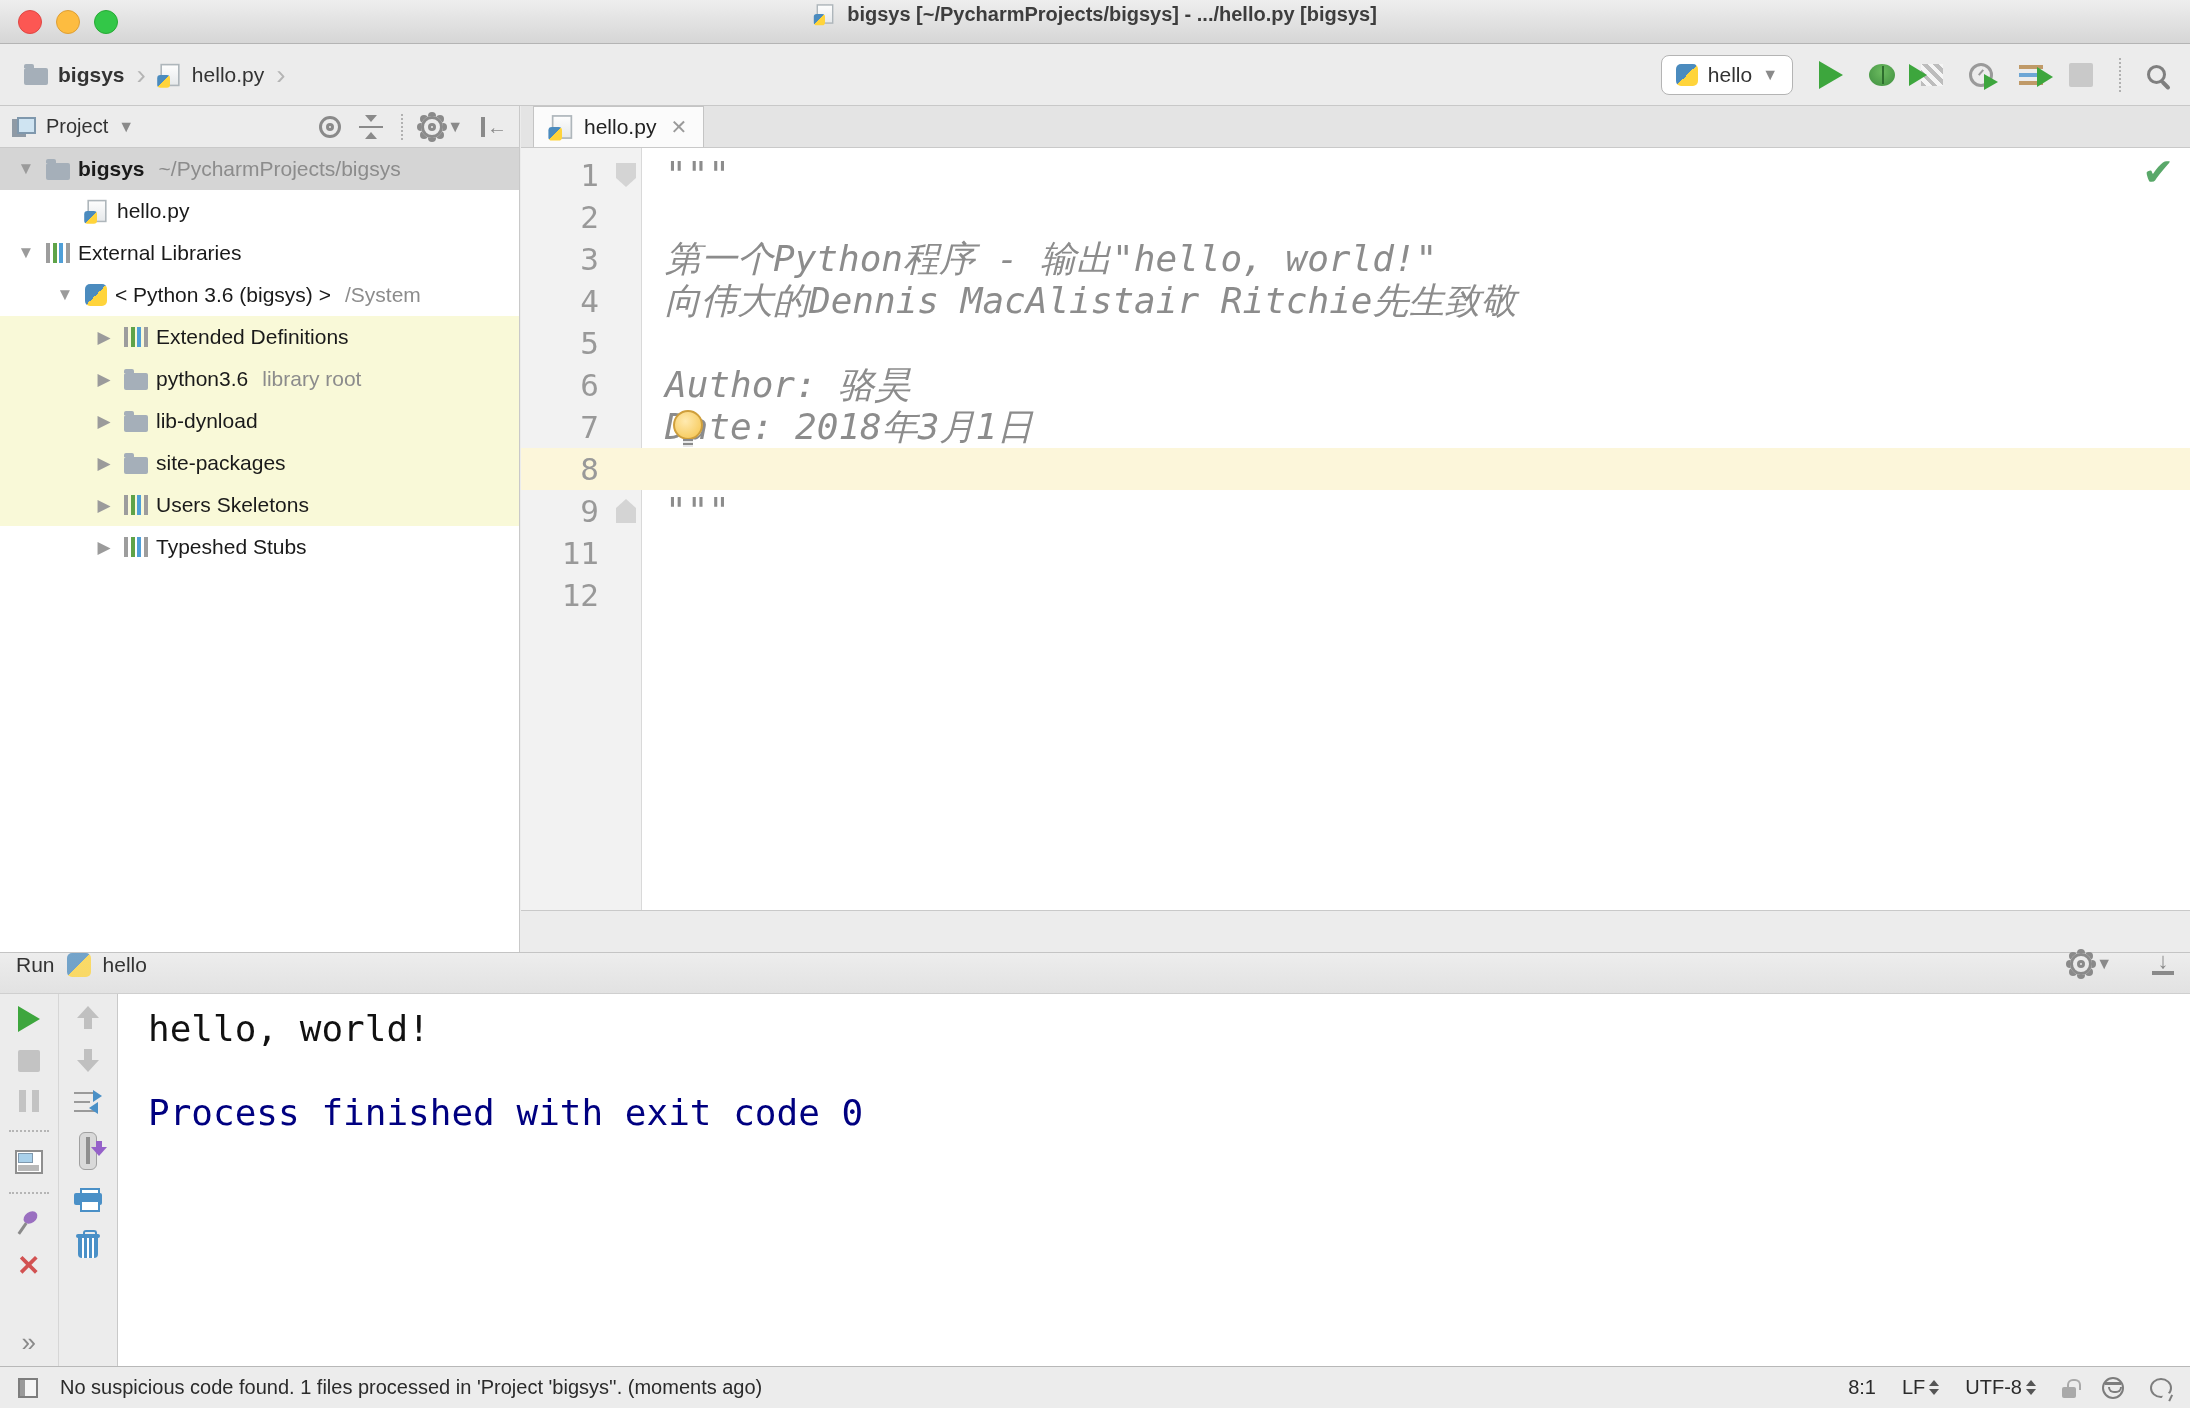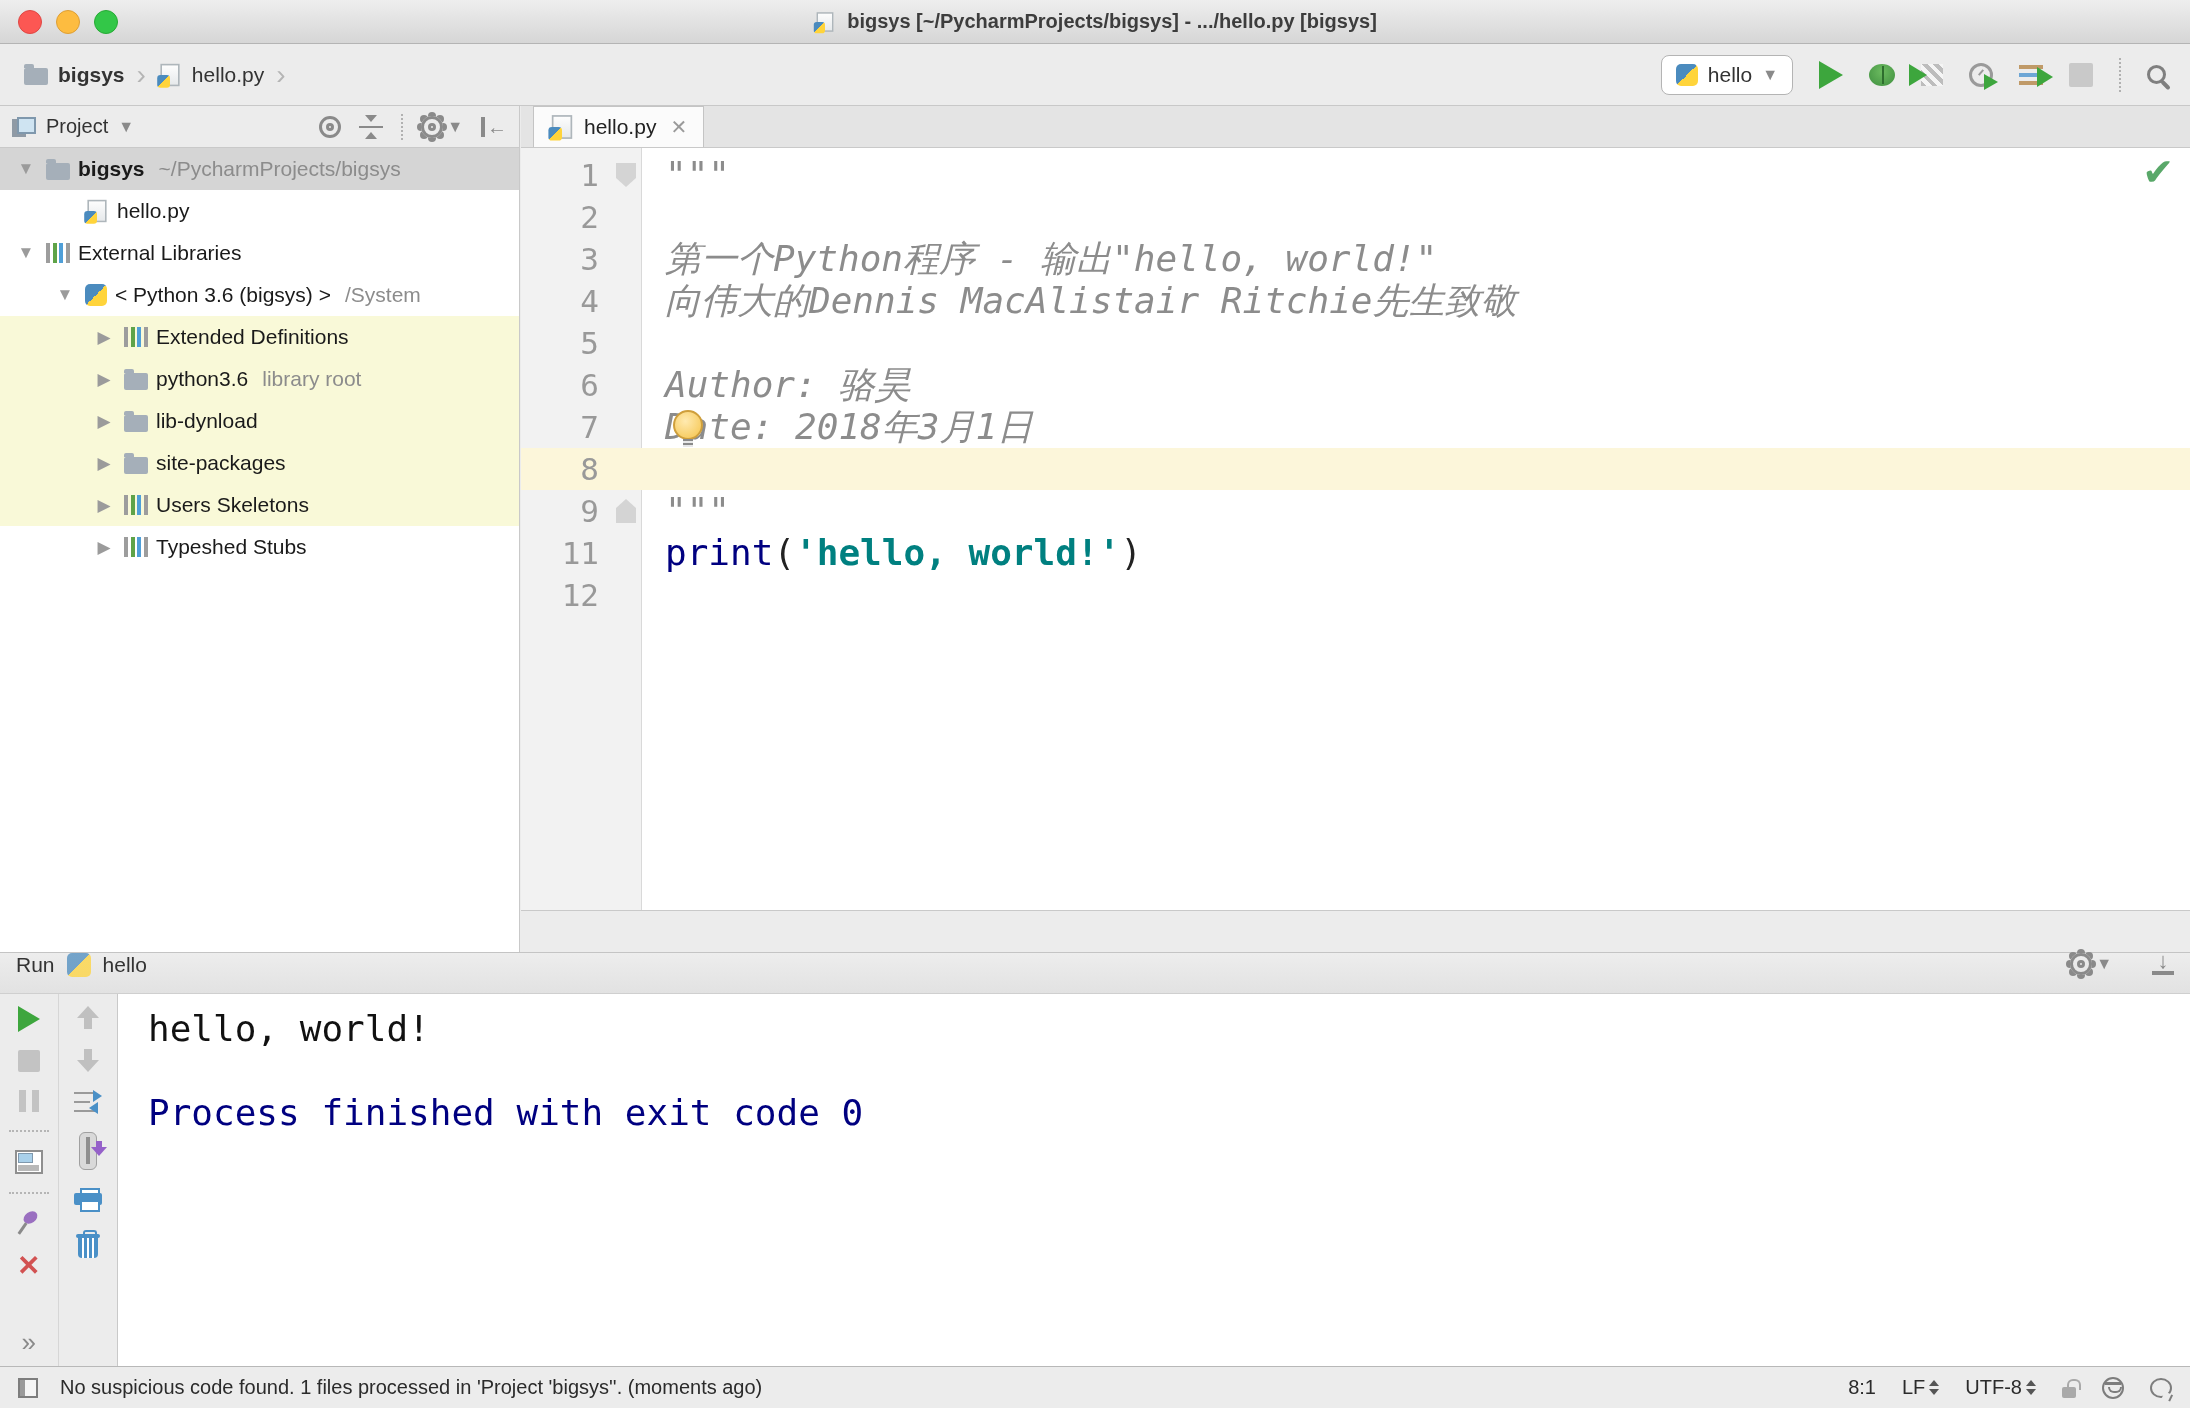--- a/index.html
+++ b/index.html
@@ -3,21 +3,21 @@
 <meta charset="utf-8">
 <style>
   * { margin:0; padding:0; box-sizing:border-box; }
   html,body { width:2190px; height:1408px; overflow:hidden; }
   body { font-family:"Liberation Sans", sans-serif; background:#ececec; position:relative; font-size:21px; color:#333; }
   .abs { position:absolute; }
 
   
   #titlebar { left:0; top:0; width:2190px; height:44px;
     background:linear-gradient(#eeeeee,#d6d6d6); border-bottom:1px solid #b4b4b4;
-    display:flex; align-items:center; justify-content:center; }
+    display:flex; align-items:flex-start; justify-content:center; }
   .traffic { position:absolute; left:18px; top:10px; display:flex; gap:14px; }
   .tl { width:24px; height:24px; border-radius:50%; }
   .tl.red { background:#fc5753; border:1px solid #df4744; }
   .tl.yellow { background:#fdbc40; border:1px solid #de9f34; }
   .tl.green { background:#33c748; border:1px solid #27aa35; }
   #titlebar .title { display:flex; align-items:center; gap:10px; font-size:20px; font-weight:600; color:#3d3d3d; }
 
   
   .i-python { width:22px; height:22px; border-radius:5px; flex:none;
     background:linear-gradient(135deg,#4b8bbe 0 50%,#ffd43b 50% 100%); }
@@ -390,21 +390,20 @@
       <div class="code-line">
         <span class="ln">9</span>
         <span class="fold">
           <span class="fold-mark end"></span>
         </span>
         <span class="ct"><span class="tk-doc">"""</span></span>
       </div>
       <div class="code-line">
         <span class="ln">11</span>
         <span class="fold"></span>
-        <span class="ct"><span class="tk-keyword">print</span><span class="tk-plain">(</span><span class="tk-string">'hello, world!'</span><span class="tk-plain">)</span></span>
       </div>
       <div class="code-line">
         <span class="ln">12</span>
         <span class="fold"></span>
         <span class="ct"></span>
       </div>
     </div>
   <span class="i-check">✔</span>
   <span class="i-bulb"></span>
 </div>

